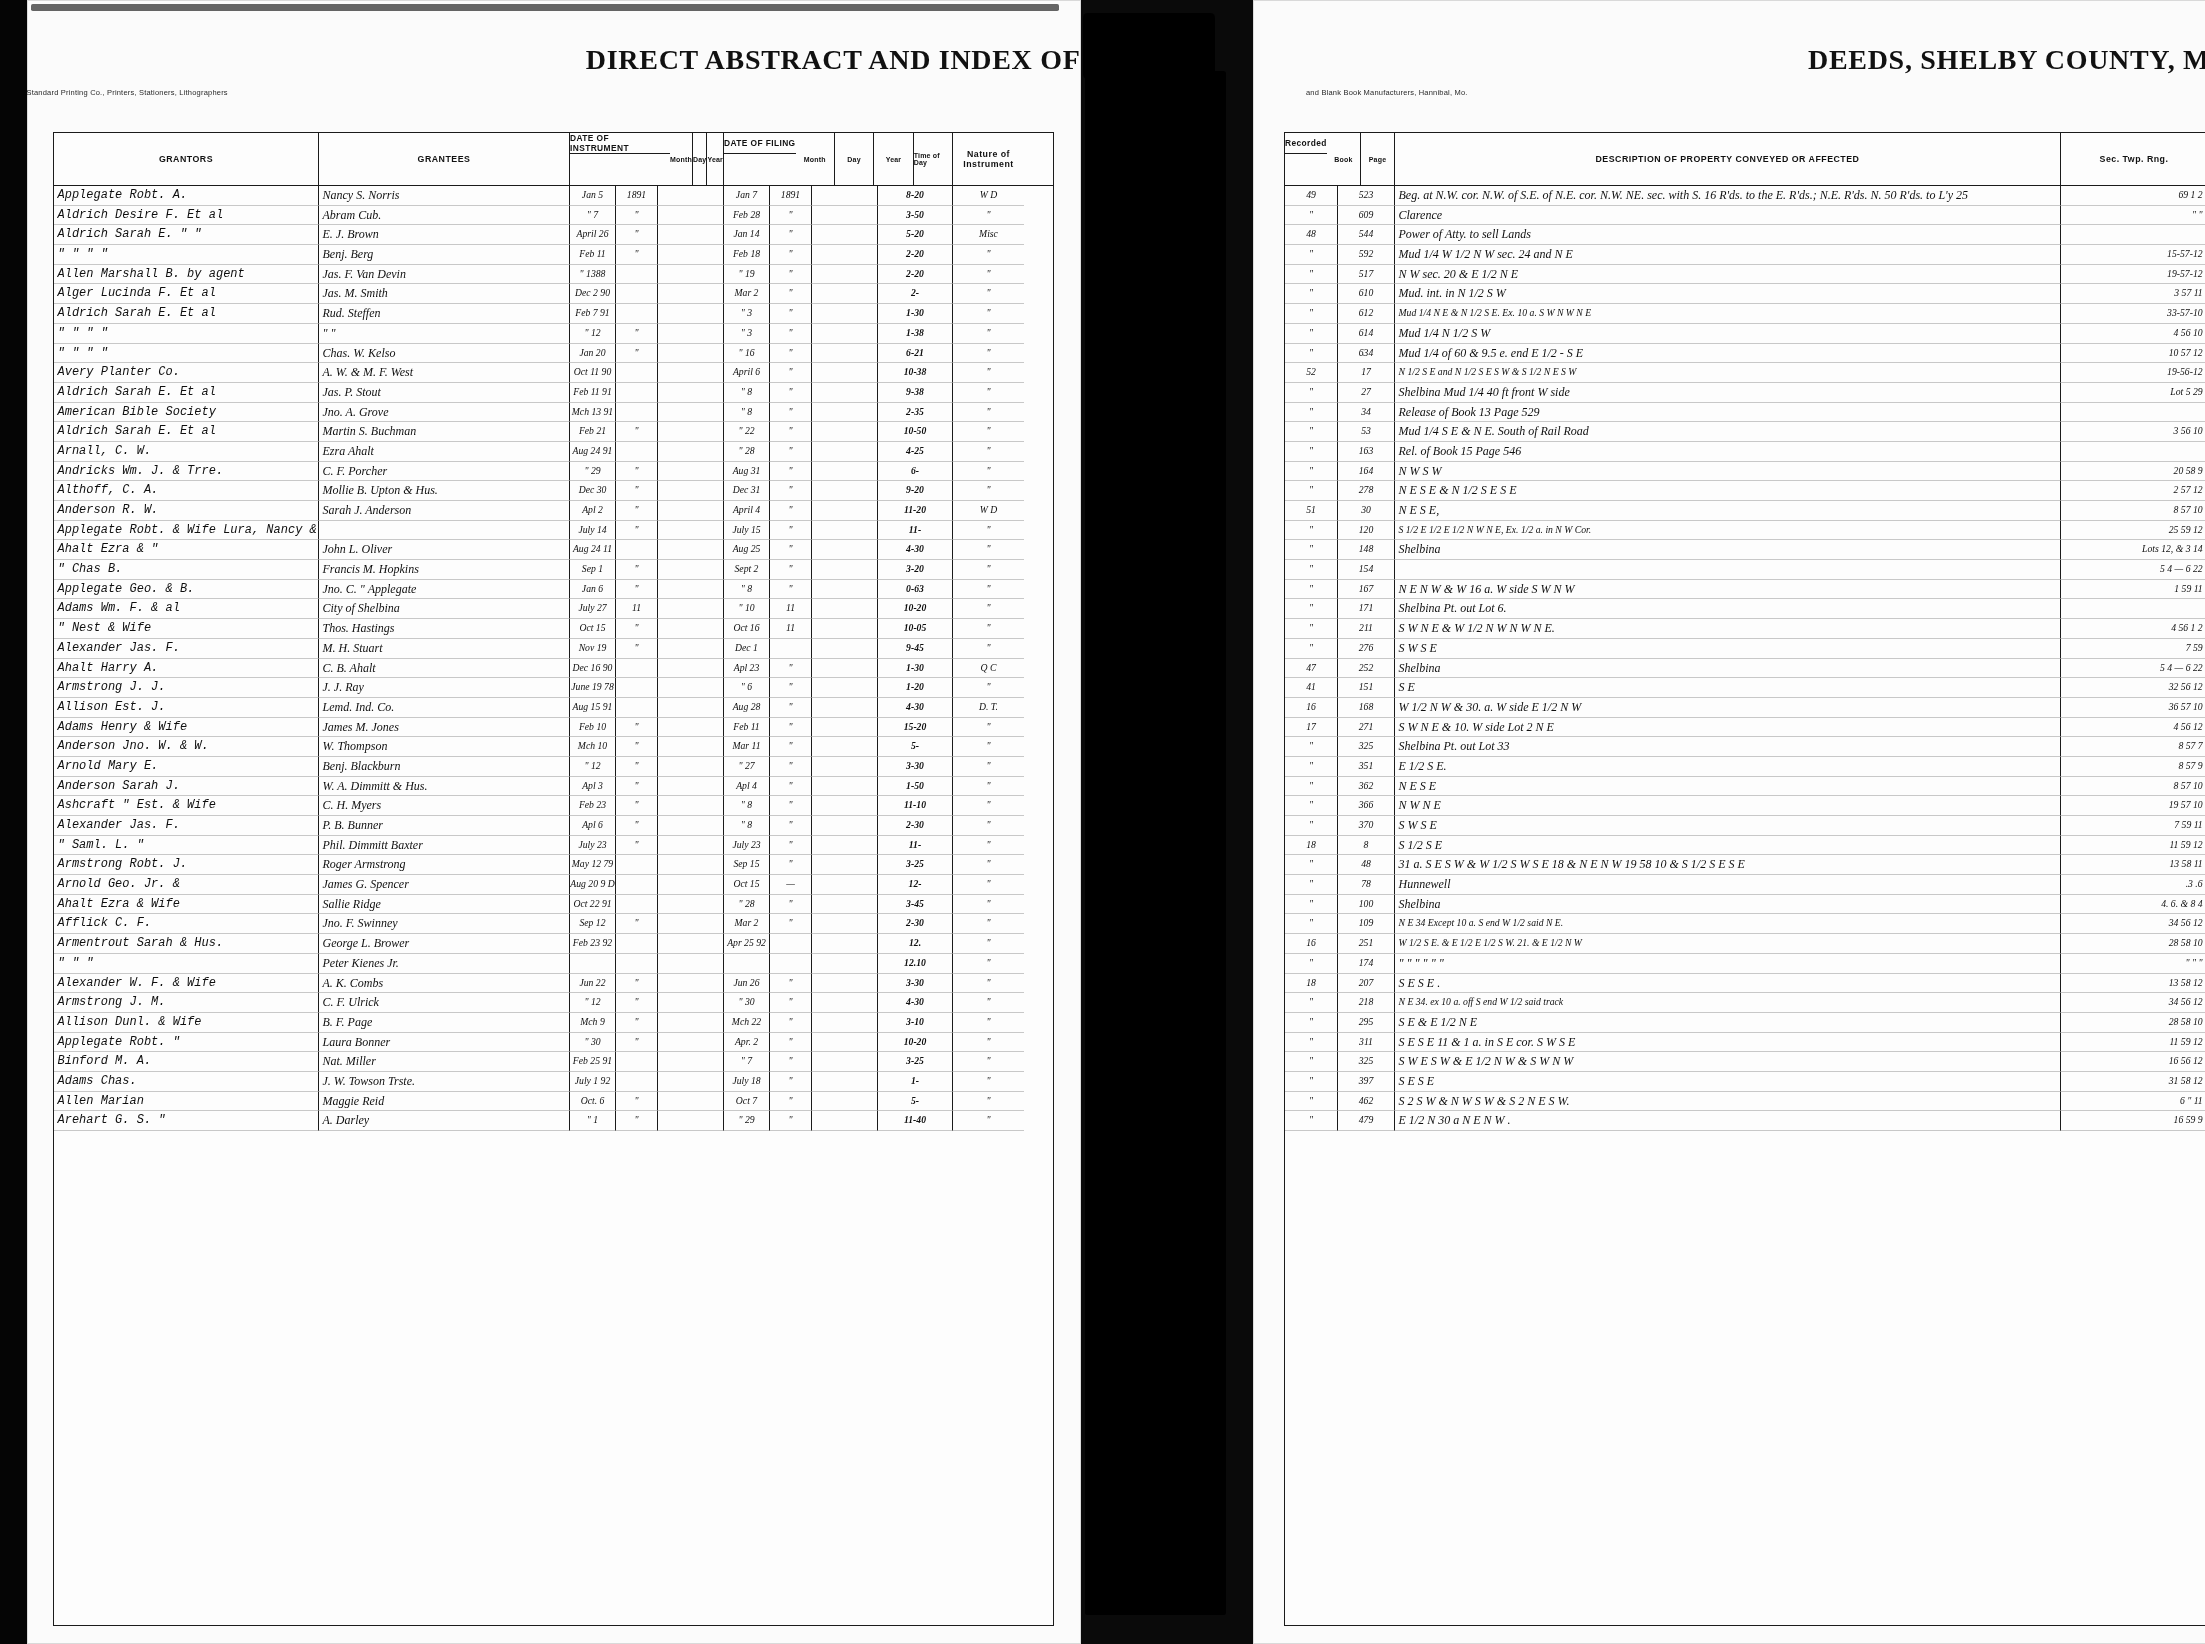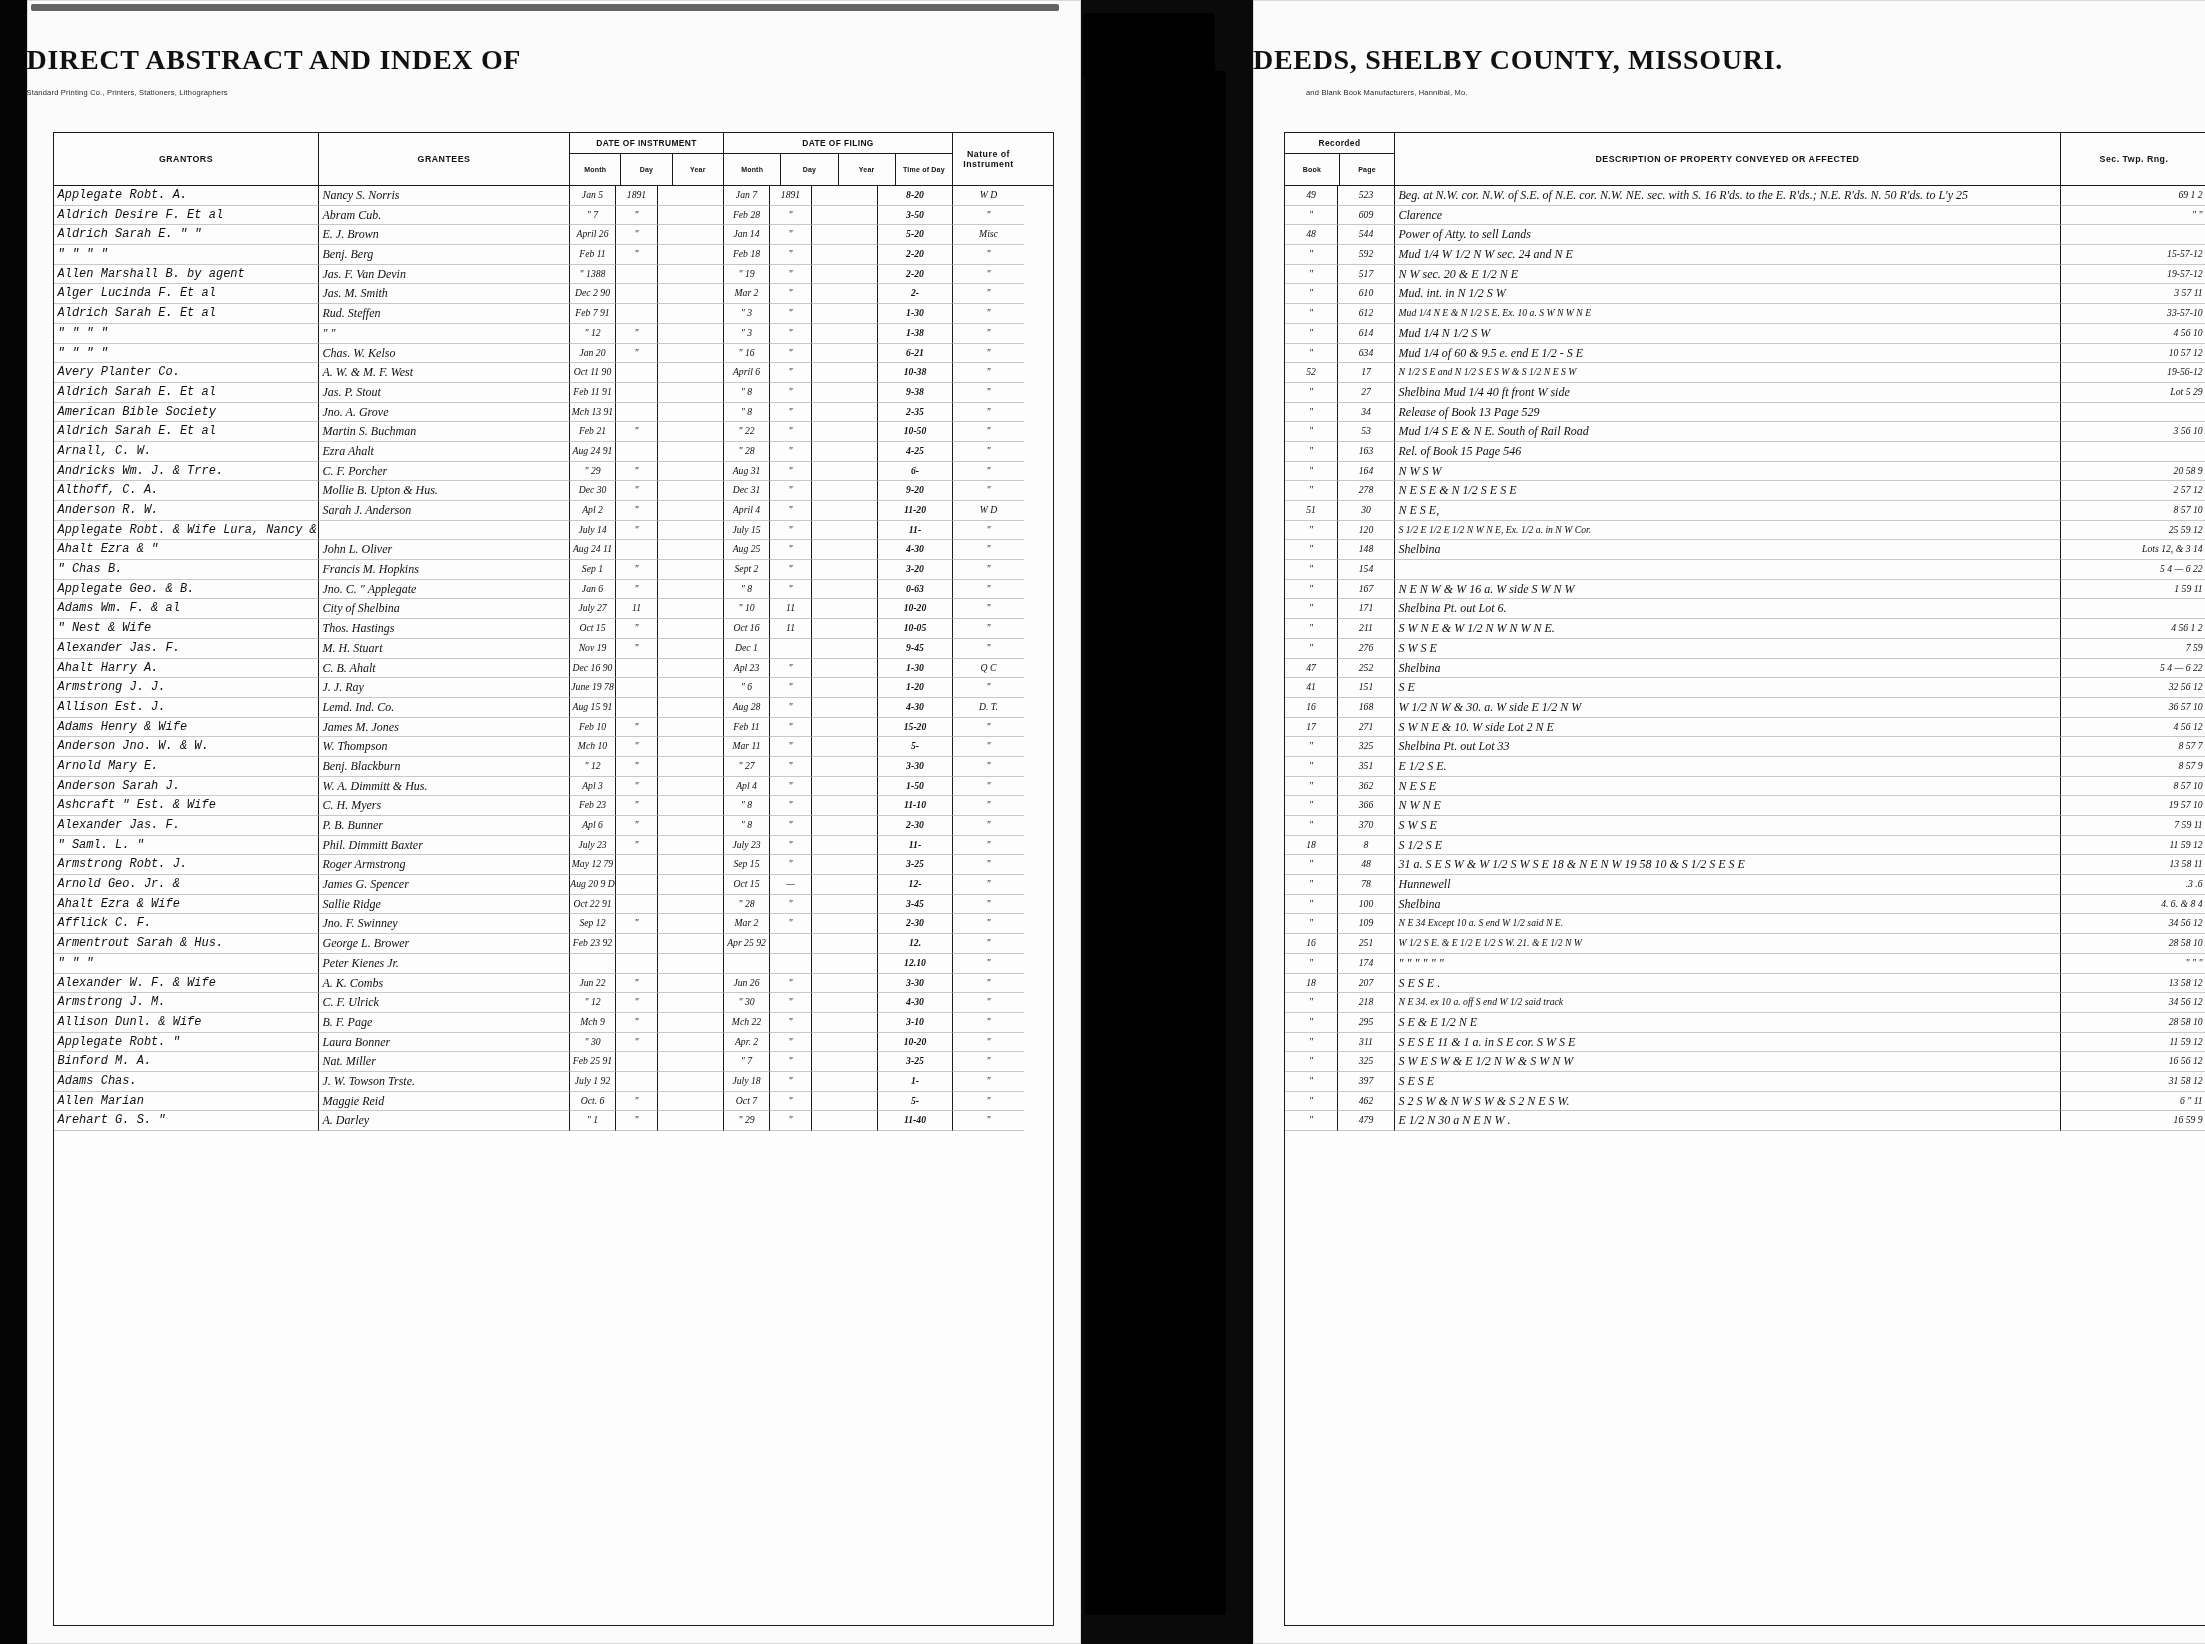--- a/index.html
+++ b/index.html
@@ -22,21 +22,21 @@
   .gutter{
     position:absolute;top:0;bottom:0;left:1081px;width:172px;
     background:#0a0a0a;
   }
   
   .perf{position:absolute;width:20px;height:41px;background:#111;border:1.3px solid #e9e9e9;}
   .perf.l{left:1109px;}
 
   
   .sheet-title{
-    text-align:left;
+    text-align:right;
     font-weight:bold;
     letter-spacing:0.7px;
     font-size:28px;
     padding-top:44px;
     font-family:"Liberation Serif", serif;
   }
   .imprint{
     font-size:7.5px;
     letter-spacing:0.2px;
     text-align:right;
@@ -71,21 +71,21 @@
     text-align:center;
     font-size:8.8px;
     letter-spacing:0.5px;
     font-family:"Liberation Sans", sans-serif;
     font-weight:bold;
     padding:0.9px;
     box-sizing:border-box;
     line-height:1.15;
   }
   .colhead .ch:last-child{border-right:none;}
-  .chstack{display:flex;flex-direction:column;border-right:0.9px solid #1b1b1b;box-sizing:border-box;}
+  .chstack{display:flex;border-right:0.9px solid #1b1b1b;box-sizing:border-box;}
   .chstack .top{
     height:20px;display:flex;align-items:center;justify-content:center;
     border-bottom:0.9px solid #1b1b1b;font-size:8.4px;font-weight:bold;letter-spacing:0.4px;
     font-family:"Liberation Sans", sans-serif;
   }
   .chstack .bot{display:flex;flex:1;}
   .chstack .bot .sub{
     flex:1;display:flex;align-items:center;justify-content:center;
     border-right:0.4px solid #1b1b1b;font-size:7px;font-weight:bold;letter-spacing:0.2px;
     font-family:"Liberation Sans", sans-serif;

